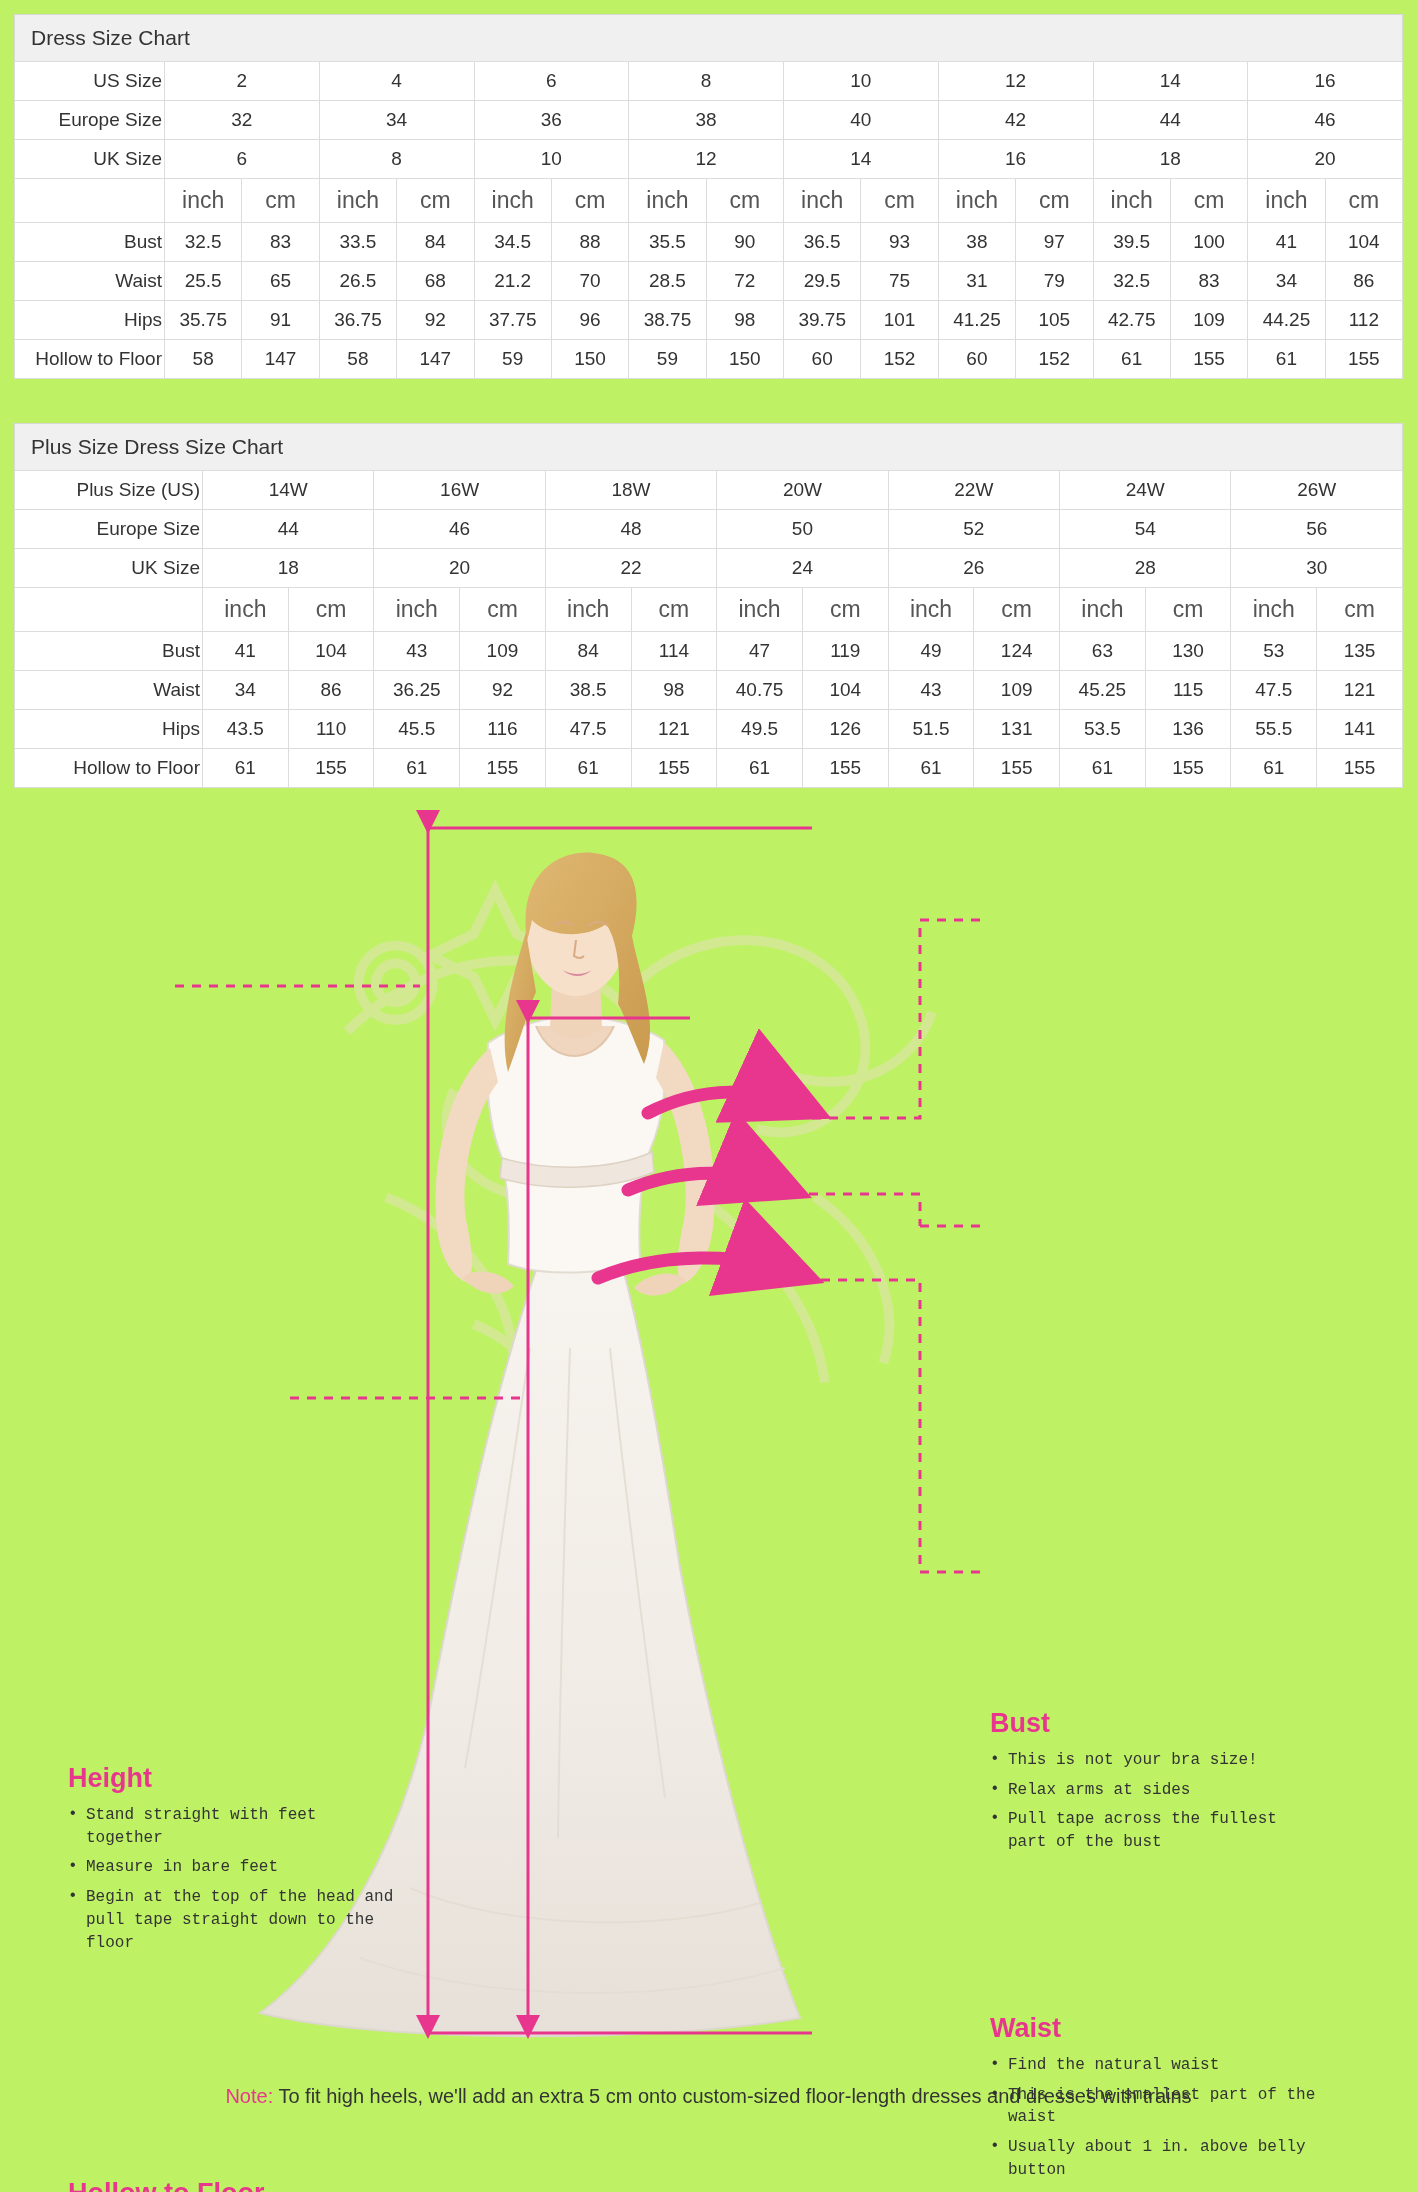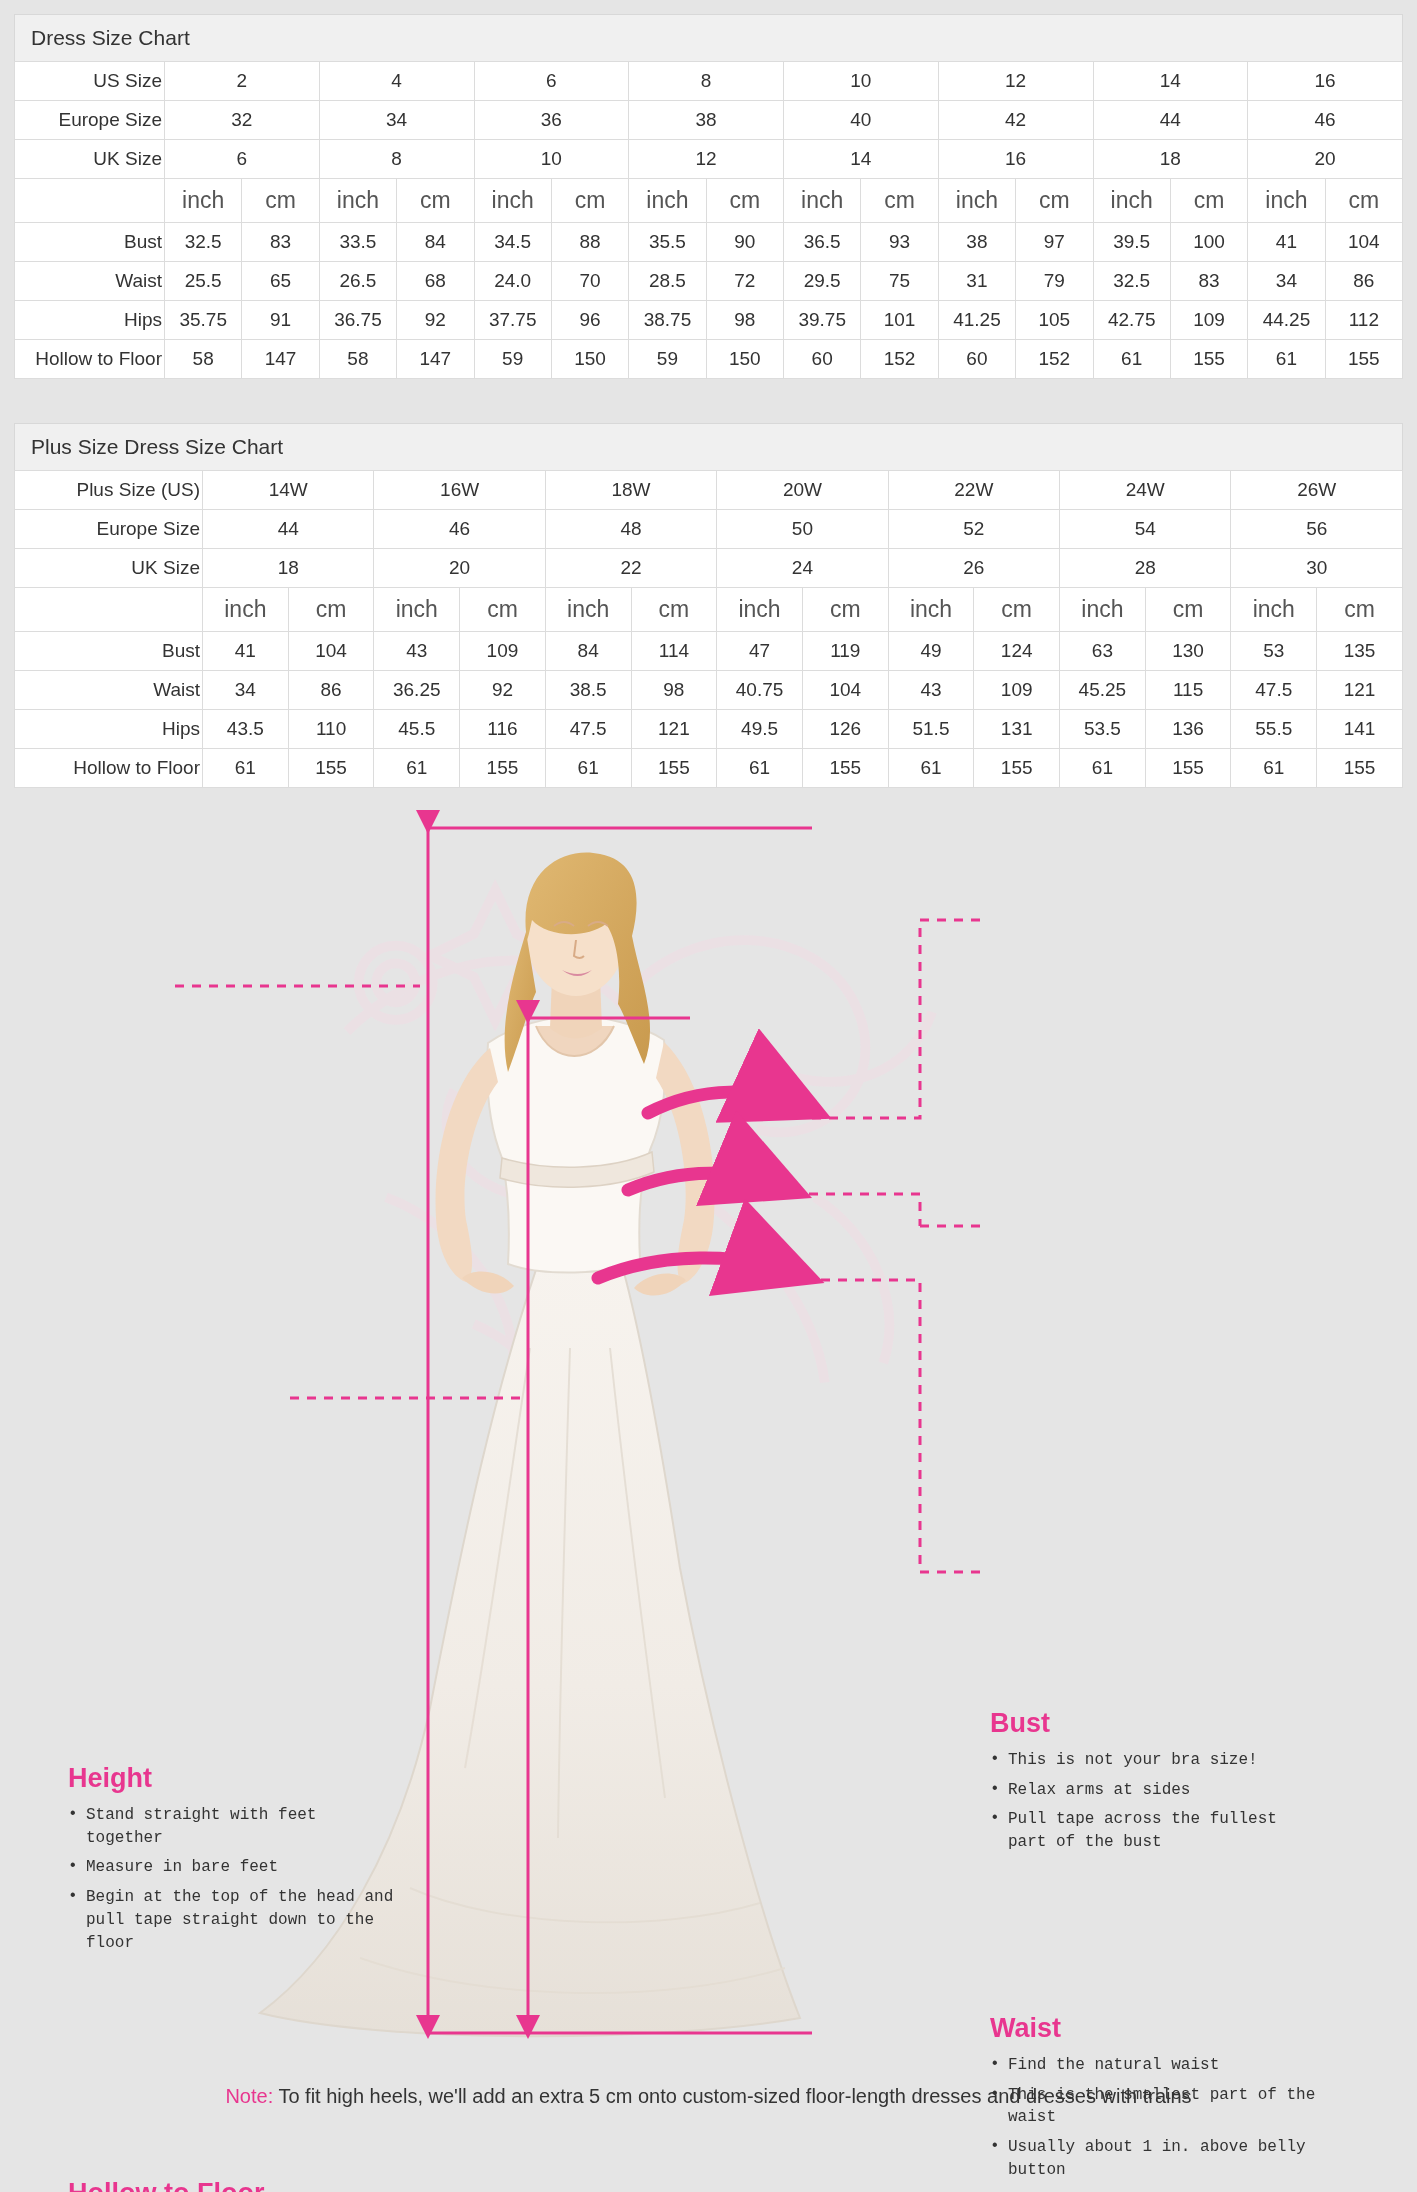--- a/index.html
+++ b/index.html
@@ -5,21 +5,21 @@
   * { box-sizing: border-box; }
   html, body {
     margin: 0; padding: 0;
     background: #ffffff;
     font-family: "Liberation Sans", sans-serif;
   }
   .page {
     width: 1417px;
     min-height: 2192px;
     position: relative;
-    background: #e5e5e5;
+    background: #bef264;
     overflow: hidden;
   }
 
   
   .chart-block { margin: 0 14px; }
   .chart-title {
     background: #f0f0f0;
     border: 1px solid #d8d8d8;
     border-bottom: none;
     font-size: 21px;
@@ -203,21 +203,21 @@
           <td>100</td>
           <td>41</td>
           <td>104</td>
         </tr>
         <tr>
           <td class="rowhead">Waist</td>
           <td>25.5</td>
           <td>65</td>
           <td>26.5</td>
           <td>68</td>
-          <td>24.0</td>
+          <td>21.2</td>
           <td>70</td>
           <td>28.5</td>
           <td>72</td>
           <td>29.5</td>
           <td>75</td>
           <td>31</td>
           <td>79</td>
           <td>32.5</td>
           <td>83</td>
           <td>34</td>

